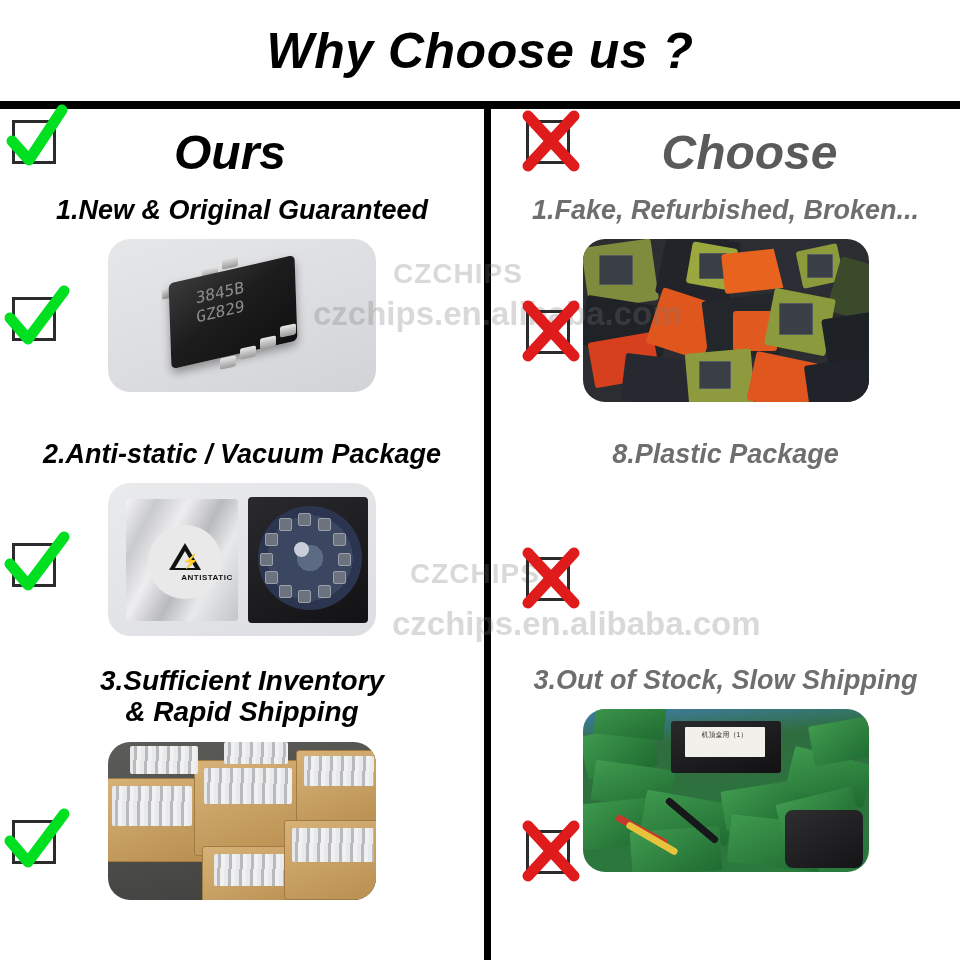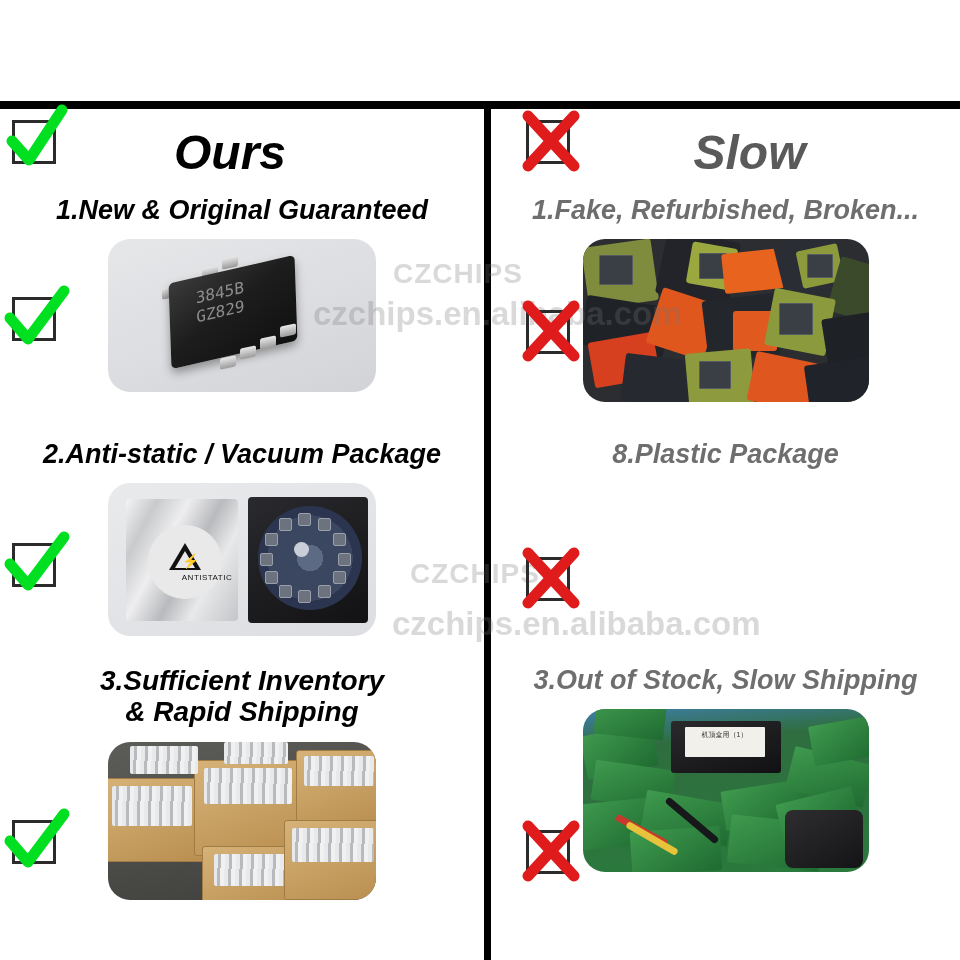--- a/index.html
+++ b/index.html
@@ -241,21 +241,21 @@
   .bag-bolt {
     position: absolute;
     left: -3px; top: 11px;
     color: #111;
     font-size: 14px;
     line-height: 14px;
     z-index: 3;
   }
   .bag-caption {
     font-size: 8px;
-    font-weight: normal;
+    font-weight: bold;
     color: #111;
     letter-spacing: 0.5px;
     margin-top: 3px;
     margin-left: 44px;
   }
   .reel-body {
     position: absolute;
     left: 140px; top: 14px;
     width: 120px; height: 126px;
     background: linear-gradient(150deg,#2a2a2e,#121214);
@@ -390,20 +390,23 @@
     width: 78px; height: 58px;
     background: linear-gradient(150deg,#2e2e31,#141416);
     border-radius: 8px;
   }
 </style>
 </head>
 <body>
 
 <div id="page">
 
+  <div id="title-bar">
+    <div id="page-title">Why Choose us ?</div>
+  </div>
 
   <div id="top-rule"></div>
   <div id="center-divider"></div>
 
   <div class="mark" id="mark-header-ours">
     <div class="box"></div>
     <svg viewBox="0 0 62 62">
       <path d="M6 33 L23 52 L56 2" fill="none" stroke="#00e021" stroke-width="11" stroke-linecap="round" stroke-linejoin="round"></path>
     </svg>
   </div>
@@ -537,21 +540,21 @@
           <div class="bx-inner" style="left:116px; top:0px; width:64px; height:22px;"></div>
         </div>
       </div>
     </div>
 
   </div>
 
   <div class="column" id="col-other">
 
     <div class="col-header">
-      <div class="col-header-text" id="other-header-text">Slow</div>
+      <div class="col-header-text" id="other-header-text">Choose</div>
     </div>
 
     <div class="row row-1">
       <div class="row-label">1.Fake, Refurbished, Broken...</div>
       <div class="photo-wrap">
         <div class="ph-scrap">
           <div class="sc" style="left:2px;  top:4px;   width:70px; height:62px; background:#7f8c3d; transform:rotate(-8deg);"></div>
           <div class="sc-die" style="left:16px; top:16px; width:34px; height:30px;"></div>
           <div class="sc" style="left:78px; top:-4px;  width:74px; height:66px; background:#22242a; transform:rotate(12deg);"></div>
           <div class="sc" style="left:106px; top:6px;  width:46px; height:42px; background:#9aa83f; transform:rotate(10deg);"></div>

